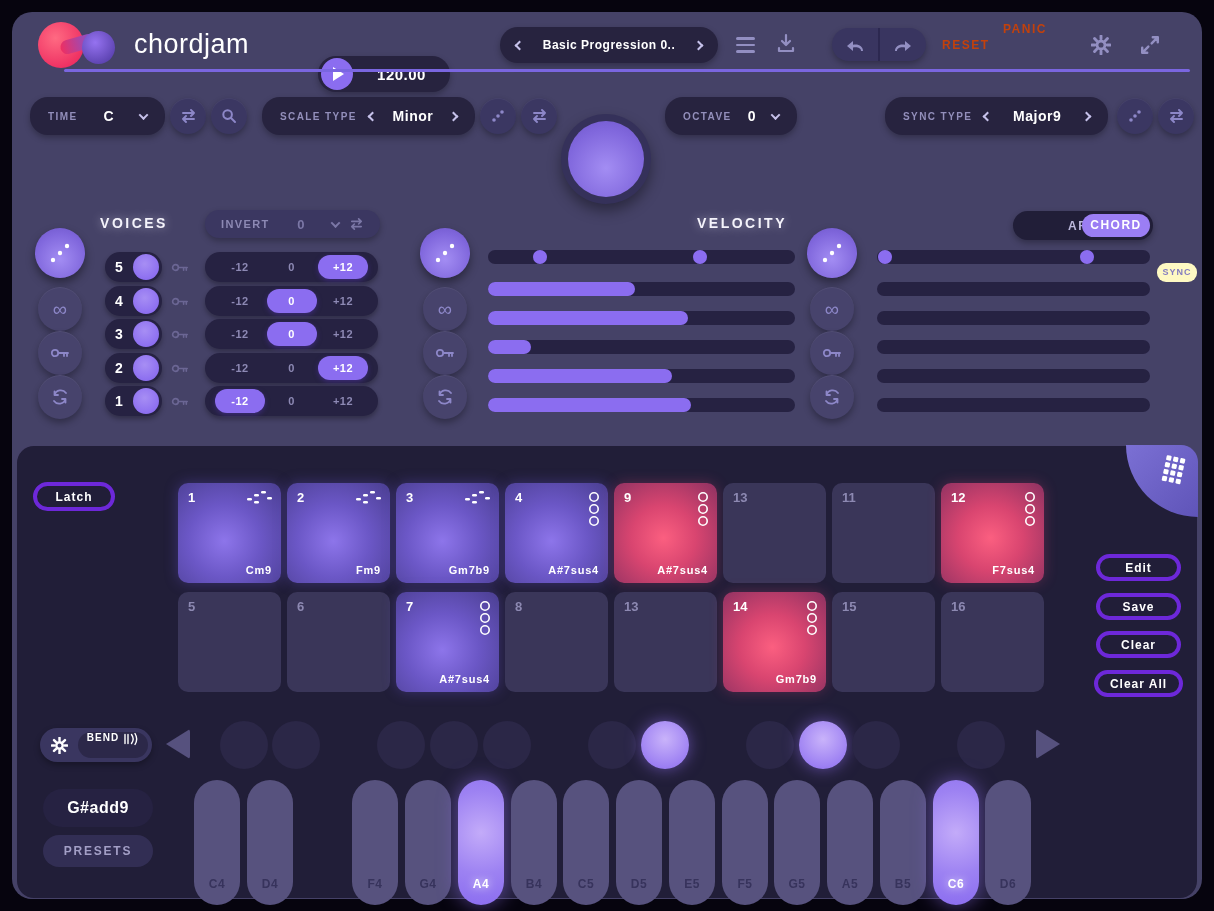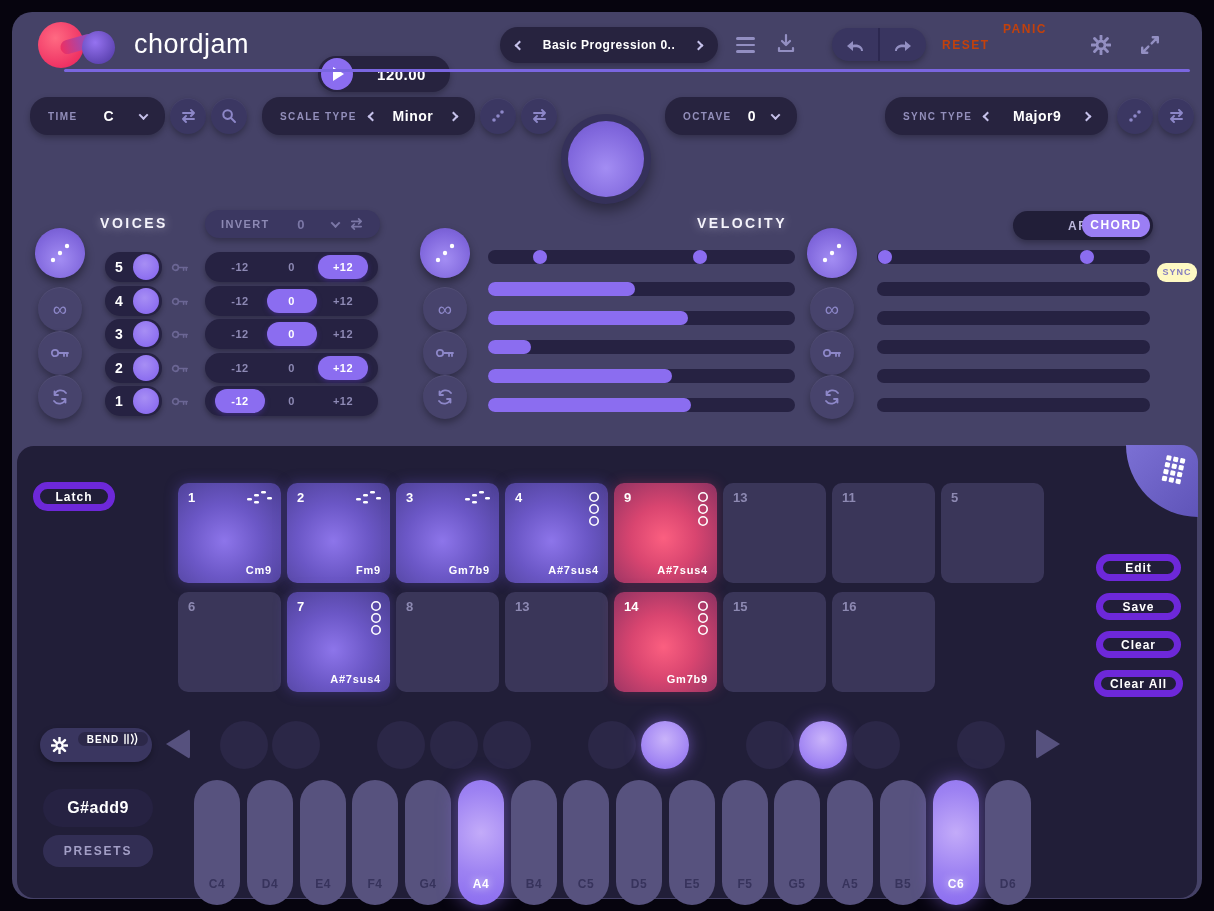--- a/index.html
+++ b/index.html
@@ -82,21 +82,21 @@
             text-align:center; line-height:19px;margin-top:15px; }
 
   
   .panel { position:absolute; left:16px; top:445px; width:1182px; height:454px; background:#211e38;
            border-radius:18px; border:1px solid rgba(125,118,175,.4); }
   .corner { position:absolute; right:16px; top:445px; width:72px; height:72px;
             background:linear-gradient(135deg,#7b70d4,#5f54b8); border-radius:0 17px 0 100%; }
   .gridicon { position:absolute; right:28px; top:457px; width:22px; display:grid;
             grid-template-columns:repeat(3,5px); gap:2px; transform:rotate(12deg); }
   .gridicon i { width:5px; height:5px; background:#fff; border-radius:1px; display:block; }
-  .outline-btn { position:absolute; border:7px solid #6d28d9; border-radius:15px; color:#fff;
+  .outline-btn { position:absolute; border:4px solid #6d28d9; border-radius:15px; color:#fff;
             font-size:12px; font-weight:bold; letter-spacing:1px; display:flex; align-items:center;
             justify-content:center; background:transparent; }
 
   
   .padgrid { position:absolute; left:178px; top:483px; display:grid;
              grid-template-columns:repeat(8,103px); grid-auto-rows:100px; column-gap:6px; row-gap:9px; }
   .pad { position:relative; border-radius:10px; }
   .pad--empty { background:#3a3659; }
   .pad--purple { background:radial-gradient(circle at 45% 58%, #8d75ea 0%, #6b57c6 45%, #4a3e90 100%);
                  box-shadow:0 0 14px rgba(110,85,220,.35); }
@@ -104,22 +104,22 @@
                  box-shadow:0 0 14px rgba(220,70,120,.3); }
   .pad-num { position:absolute; left:10px; top:7px; font-size:13px; font-weight:bold; color:#fff; }
   .pad--empty .pad-num { color:#8d89b2; }
   .pad-chord { position:absolute; right:9px; bottom:7px; font-size:11px; font-weight:bold;
                letter-spacing:.8px; color:#fff; }
   .pad-icon { position:absolute; right:8px; top:8px; color:#fff; }
 
   
   .bendwrap { position:absolute; left:40px; top:728px; width:112px; height:34px; border-radius:17px;
               background:#3a3660; display:flex; align-items:center; box-shadow:0 3px 6px rgba(0,0,0,.3); }
-  .bendpill { position:absolute; left:38px; top:4px; width:70px; height:14px; border-radius:13px;
-              background:#2c2849; display:flex; align-items:center; justify-content:center; gap:4px;
+  .bendpill { position:absolute; left:38px; top:4px; width:70px; height:26px; border-radius:13px;
+              background:#2c2849; display:flex; align-items:flex-start; justify-content:center; gap:4px;
               color:#fff; font-size:10px; font-weight:bold; letter-spacing:1px; }
   .navtri { position:absolute; top:729px; width:24px; height:30px; background:#56517e; }
   .navtri.l { left:166px; clip-path:polygon(100% 0, 100% 100%, 0 50%); border-radius:3px; }
   .navtri.r { left:1036px; clip-path:polygon(0 0, 0 100%, 100% 50%); border-radius:3px; }
   .displaypill { position:absolute; left:43px; top:789px; width:110px; height:38px; background:#262242;
               border-radius:19px; color:#fff; font-size:16px; font-weight:bold; letter-spacing:.5px;
               display:flex; align-items:center; justify-content:center; }
   .presetsbtn { position:absolute; left:43px; top:835px; width:110px; height:32px; background:#322e54;
               border-radius:16px; color:#a39fc6; font-size:12px; font-weight:bold; letter-spacing:1.8px;
               display:flex; align-items:center; justify-content:center; }
@@ -540,20 +540,29 @@
             <circle cx="6" cy="30" r="4.2"></circle>
           </svg></span>
       <span class="pad-chord">A#7sus4</span>
     </div>
     <div class="pad pad--empty">
       <span class="pad-num">13</span>
     </div>
     <div class="pad pad--empty">
       <span class="pad-num">11</span>
     </div>
+    <div class="pad pad--red">
+      <span class="pad-num">12</span>
+      <span class="pad-icon"><svg width="12" height="36" viewBox="0 0 12 36" fill="none" stroke="#fff" stroke-width="1.6">
+            <circle cx="6" cy="6" r="4.2"></circle>
+            <circle cx="6" cy="18" r="4.2"></circle>
+            <circle cx="6" cy="30" r="4.2"></circle>
+          </svg></span>
+      <span class="pad-chord">F7sus4</span>
+    </div>
     <div class="pad pad--empty">
       <span class="pad-num">5</span>
     </div>
     <div class="pad pad--empty">
       <span class="pad-num">6</span>
     </div>
     <div class="pad pad--purple">
       <span class="pad-num">7</span>
       <span class="pad-icon"><svg width="12" height="36" viewBox="0 0 12 36" fill="none" stroke="#fff" stroke-width="1.6">
             <circle cx="6" cy="6" r="4.2"></circle>
@@ -624,23 +633,20 @@
   <div class="bk active" style="left:799px;"></div>
   <div class="bk" style="left:852px;"></div>
   <div class="bk" style="left:957px;"></div>
 
   <div class="key" style="left:194px;">
       <span class="klabel">C4</span>
     </div>
   <div class="key" style="left:247px;">
       <span class="klabel">D4</span>
     </div>
-  <div class="key" style="left:300px;">
-      <span class="klabel">E4</span>
-    </div>
   <div class="key" style="left:352px;">
       <span class="klabel">F4</span>
     </div>
   <div class="key" style="left:405px;">
       <span class="klabel">G4</span>
     </div>
   <div class="key active" style="left:458px;">
       <span class="klabel">A4</span>
     </div>
   <div class="key" style="left:511px;">

